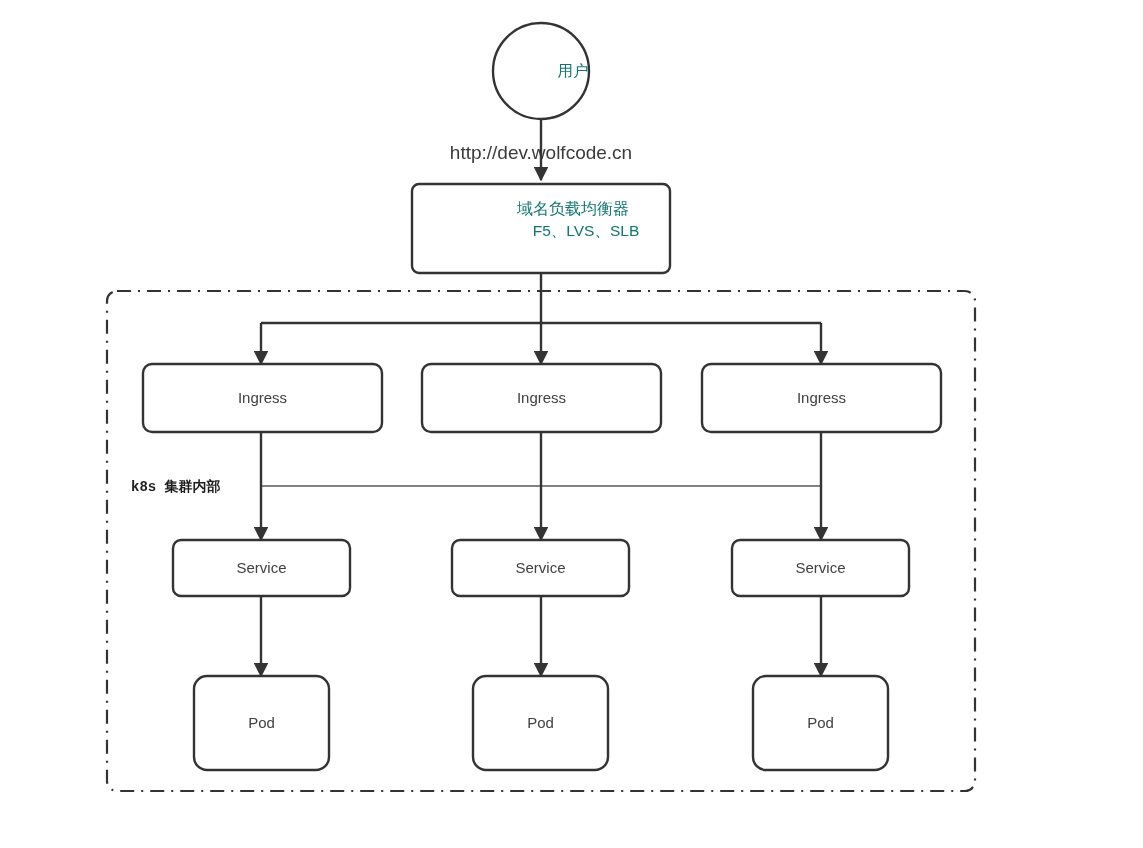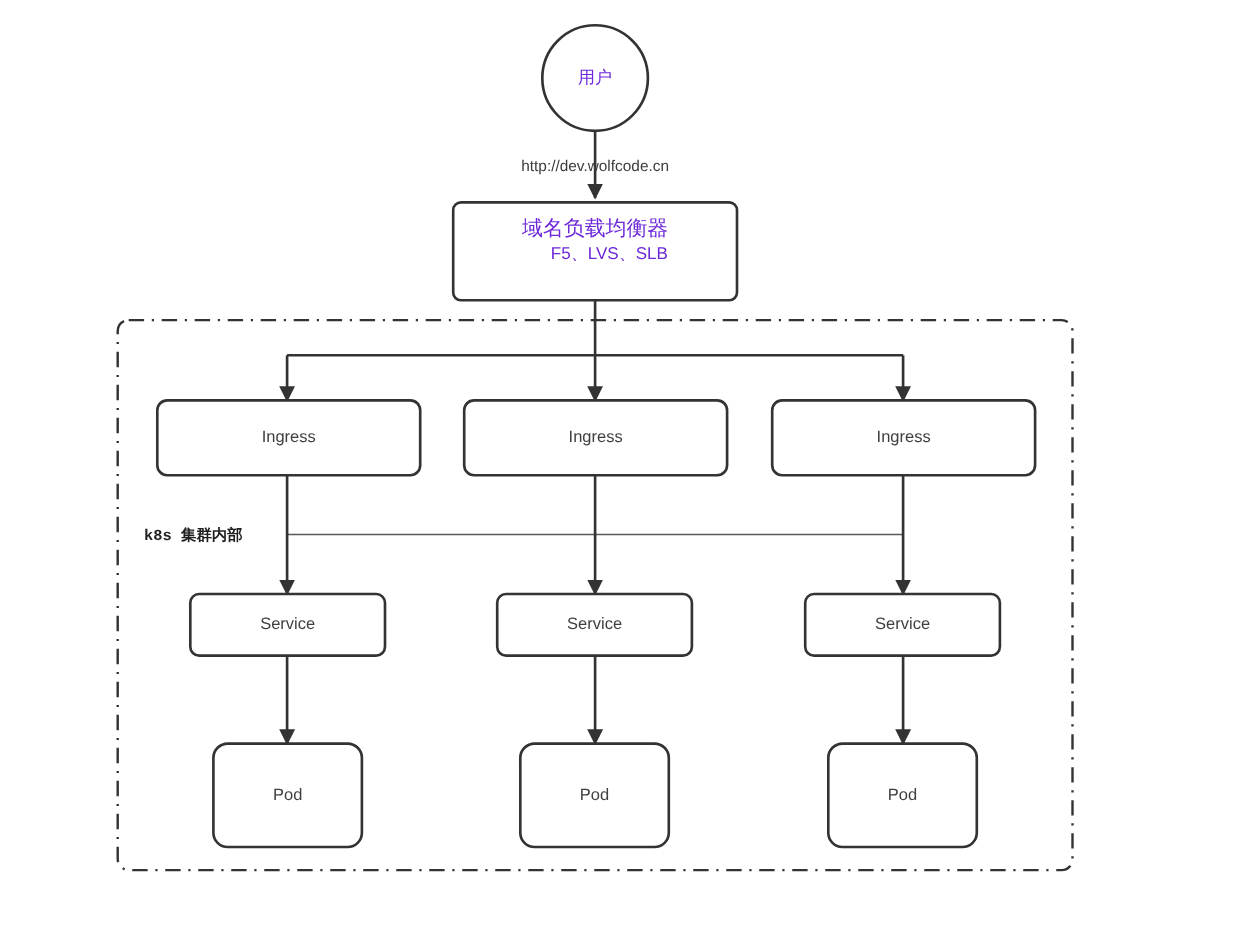--- a/index.html
+++ b/index.html
@@ -31,26 +31,27 @@
     align-items: center;
     justify-content: center;
     text-align: center;
     color: #404040;
     font-size: 15px;
     line-height: 1.45;
     white-space: pre;
     pointer-events: none;
   }
   .node-label.dark {
-    color: #6d28d9;
+    color: #0f766e;
+    margin-left: 32px;
   }
   .edge-label {
     position: absolute;
     color: #3b3b3b;
-    font-size: 14px;
+    font-size: 19px;
     white-space: nowrap;
     text-align: center;
   }
   .zone-label {
     position: absolute;
     color: #1f1f1f;
     font-size: 14px;
     font-weight: bold;
     white-space: nowrap;
     font-family: Liberation Mono, monospace;
@@ -104,21 +105,21 @@
 
     <rect x="194" y="676" width="135" height="94" rx="13" ry="13" fill="#ffffff" stroke="#333333" stroke-width="2.4"></rect>
     <rect x="473" y="676" width="135" height="94" rx="13" ry="13" fill="#ffffff" stroke="#333333" stroke-width="2.4"></rect>
     <rect x="753" y="676" width="135" height="94" rx="13" ry="13" fill="#ffffff" stroke="#333333" stroke-width="2.4"></rect>
   </svg>
 
   <div class="node-label dark" style="left:493px; top:47px; width:96px; height:48px; font-size:15.5px;">用户</div>
 
   <div class="edge-label" style="left:421px; top:142px; width:240px;">http://dev.wolfcode.cn</div>
 
-  <div class="node-label dark" style="left:412px; top:198px; width:258px; height:22px; font-size:19px;font-family:Liberation Serif, serif;">域名负载均衡器</div>
+  <div class="node-label dark" style="left:412px; top:198px; width:258px; height:22px; font-size:16px;font-family:Liberation Serif, serif;">域名负载均衡器</div>
   <div class="node-label dark" style="left:412px; top:220px; width:284px; height:22px; font-size:15.5px;">F5、LVS、SLB</div>
 
   <div class="zone-label" style="left:131px; top:478px;">k8s 集群内部</div>
 
   <div class="node-label" style="left:143px; top:364px; width:239px; height:68px;">Ingress</div>
   <div class="node-label" style="left:422px; top:364px; width:239px; height:68px;">Ingress</div>
   <div class="node-label" style="left:702px; top:364px; width:239px; height:68px;">Ingress</div>
 
   <div class="node-label" style="left:173px; top:540px; width:177px; height:56px;">Service</div>
   <div class="node-label" style="left:452px; top:540px; width:177px; height:56px;">Service</div>

